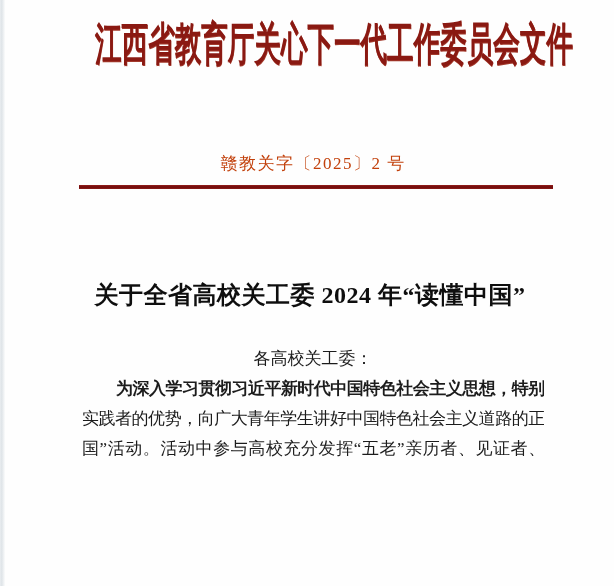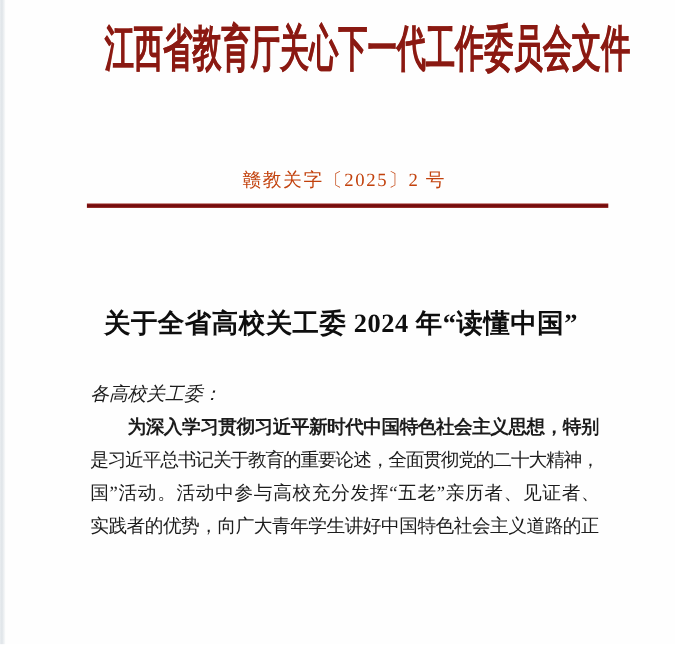--- a/index.html
+++ b/index.html
@@ -76,22 +76,21 @@
     height: 30px;
     overflow: hidden;
     letter-spacing: -1.2px;
     text-align: justify;
     text-align-last: justify;
     white-space: nowrap;
   }
   .salutation {
     height: 30px;
     letter-spacing: 0;
-    text-align: left;
-    font-style: italic;
+    text-align: center;
   }
   .indent { text-indent: 34px; font-weight: bold; }
 </style>
 </head>
 <body>
 
 <div class="page">
   <div class="scan-edge"></div>
 
   <div class="letterhead">江西省教育厅关心下一代工作委员会文件</div>
@@ -100,17 +99,16 @@
 
   <div class="red-line"></div>
 
   <div class="notice-title">
     <div>关于全省高校关工委 2024 年“读懂中国”</div>
   </div>
 
   <div class="body-text">
     <div class="salutation">各高校关工委：</div>
     <div class="body-line indent">为深入学习贯彻习近平新时代中国特色社会主义思想，特别</div>
-    <div class="body-line">是习近平总书记关于教育的重要论述，全面贯彻党的二十大精神，</div>
+    <div class="body-line">实践者的优势，向广大青年学生讲好中国特色社会主义道路的正</div>
     <div class="body-line">国”活动。活动中参与高校充分发挥“五老”亲历者、见证者、</div>
-    <div class="body-line">实践者的优势，向广大青年学生讲好中国特色社会主义道路的正</div>
   </div>
 </div>
 
 </body></html>

